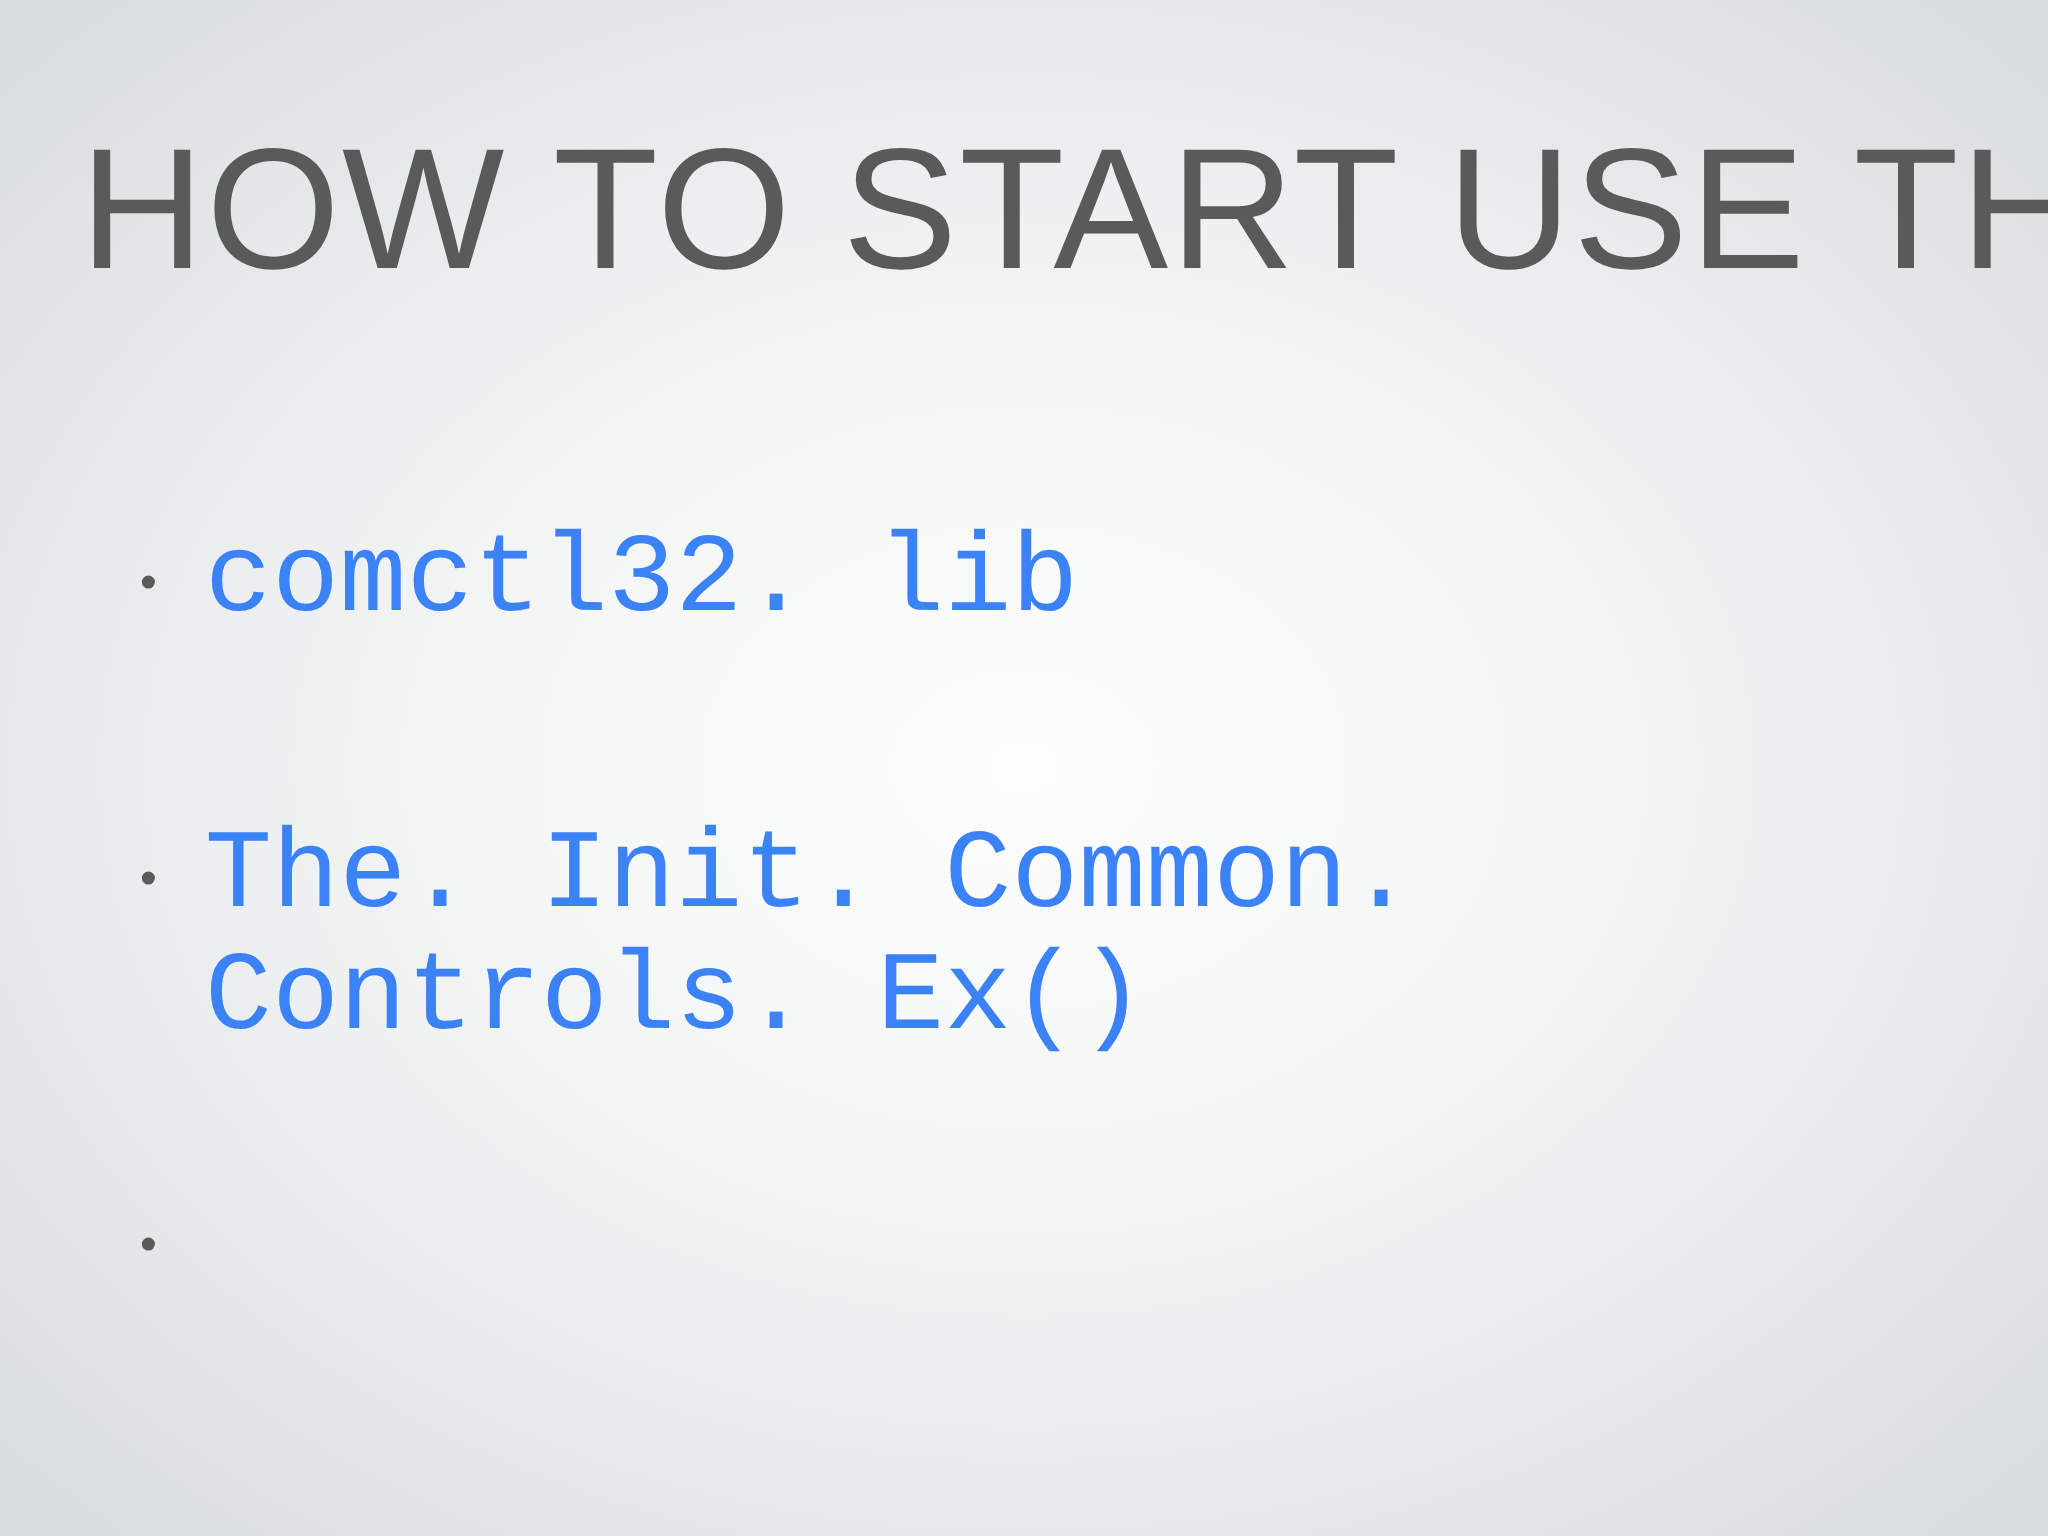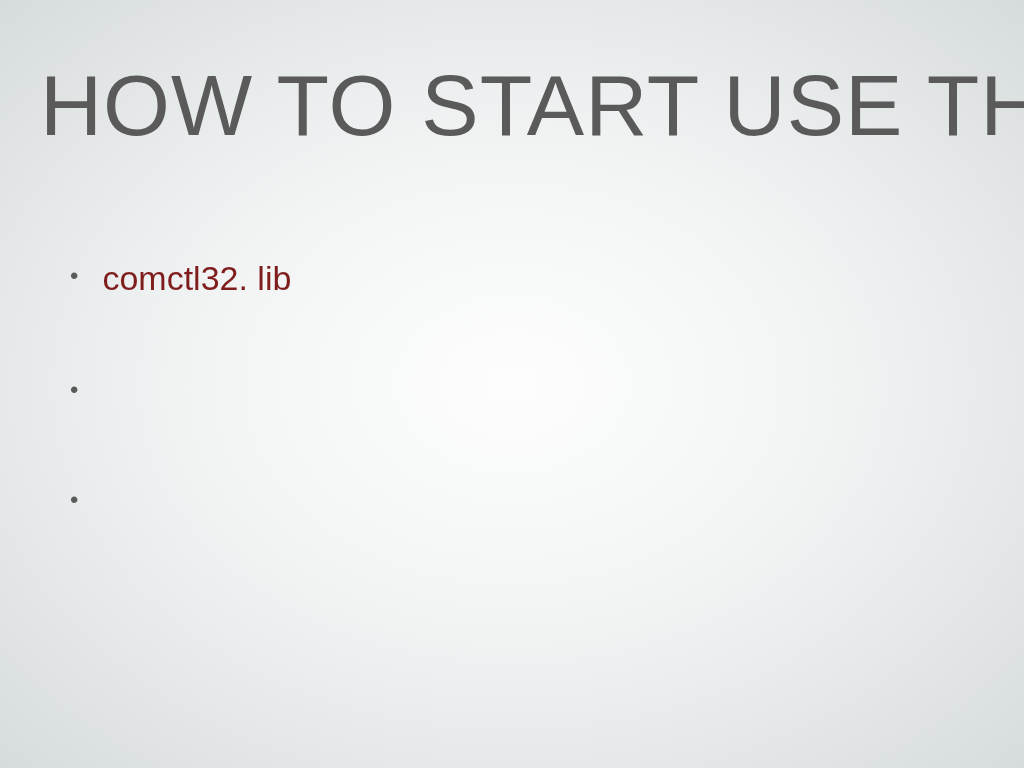--- a/index.html
+++ b/index.html
@@ -39,37 +39,39 @@
   }
   .dot {
     font-size: 24px;
     color: #5a5a5a;
     margin-right: 24px;
     line-height: 1;
     position: relative;
     top: -6px;
   }
   .bullet-text {
-    font-size: 34px;
-    color: #7f1d1d;
+    font-size: 56px;
+    color: #3b82f6;
     font-weight: 400;
     line-height: 1.1;
+    font-family: Liberation Mono, monospace;
   }
 </style>
 </head>
 <body>
 
 <div class="slide">
   <h1 class="title">HOW TO START USE THEM</h1>
 
   <div class="bullets">
     <div class="bullet-row">
       <span class="dot">•</span>
       <span class="bullet-text">comctl32. lib</span>
     </div>
     <div class="bullet-row">
       <span class="dot">•</span>
+      <span class="bullet-text">The. Init. Common. Controls. Ex()</span>
     </div>
     <div class="bullet-row">
       <span class="dot">•</span>
     </div>
   </div>
 </div>
 
 </body></html>

